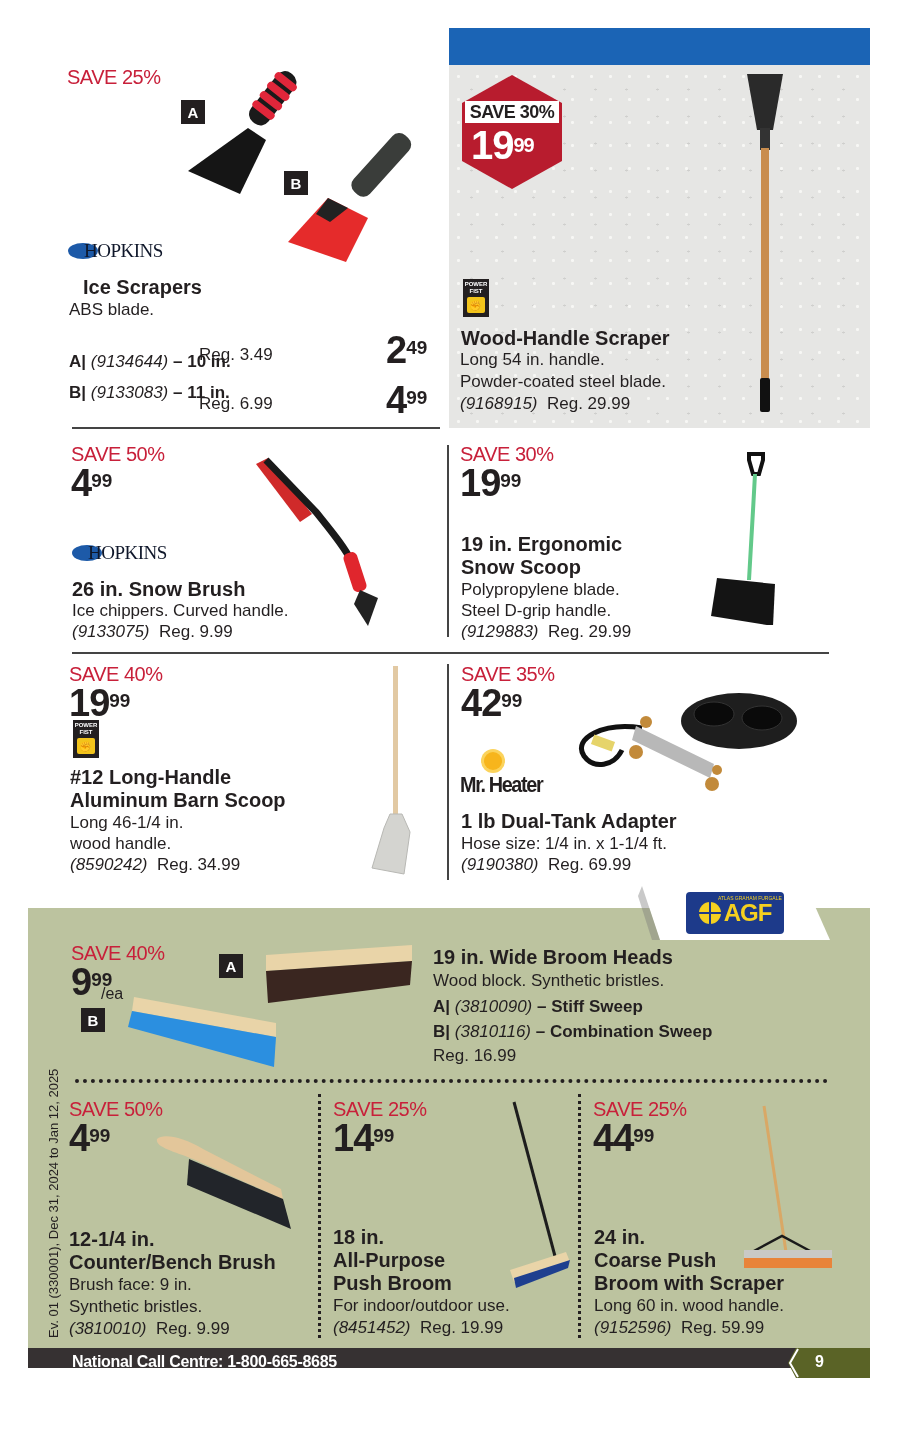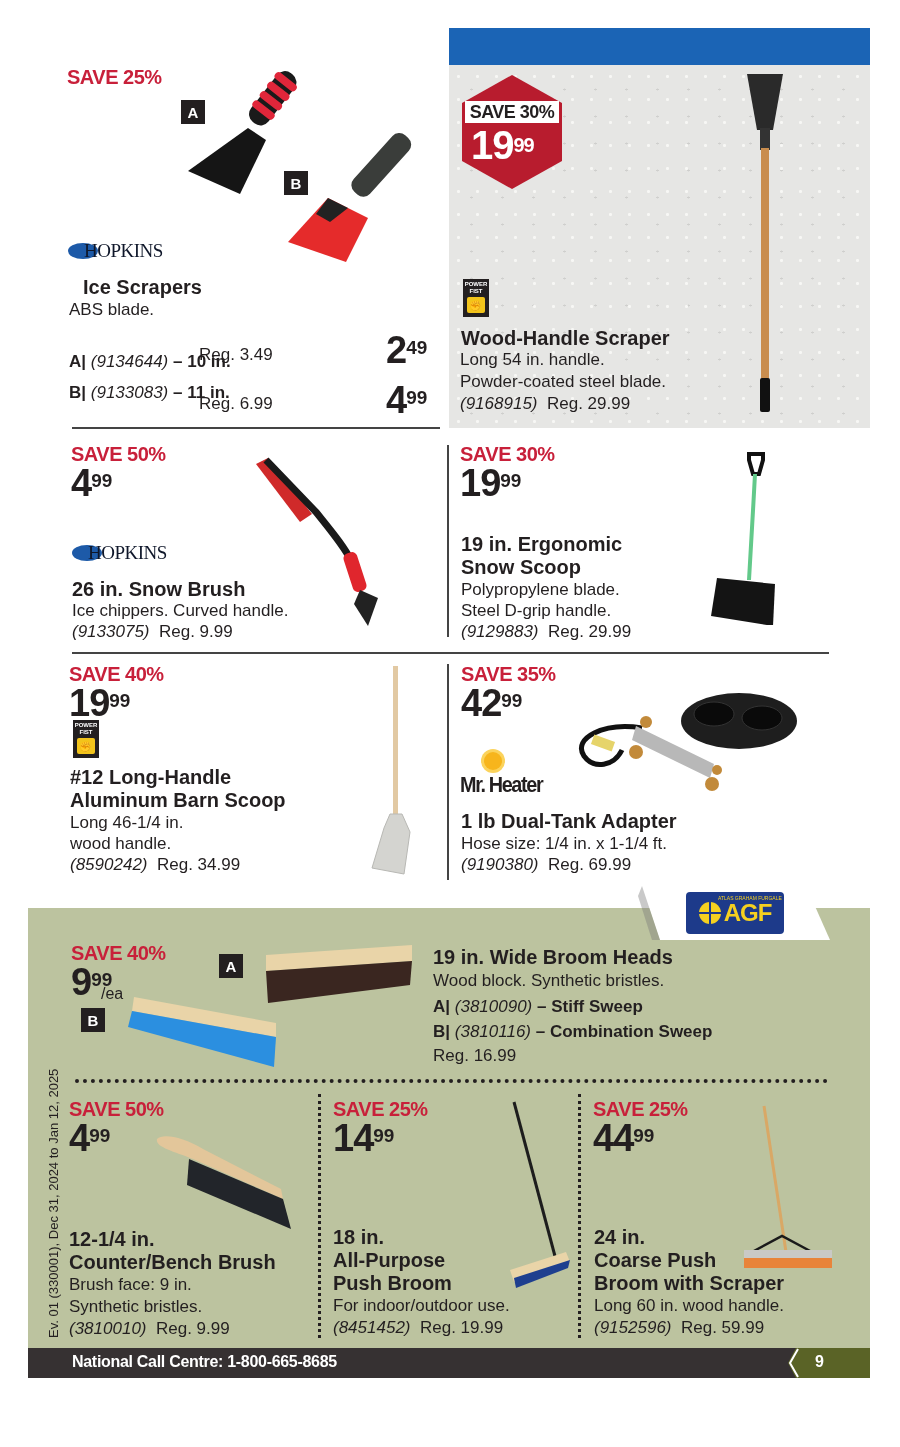--- a/index.html
+++ b/index.html
@@ -1,18 +1,18 @@
 <!DOCTYPE html>
 <html><head>
 <meta charset="utf-8">
 <style>
   * { box-sizing: border-box; margin: 0; padding: 0; }
   body { width: 900px; height: 1447px; background: #ffffff; font-family: "Liberation Sans", "DejaVu Sans", sans-serif; color: #231f20; position: relative; overflow: hidden; }
   .abs { position: absolute; }
-  .save { color: #c8203a; font-weight: bold; font-size: 20px; letter-spacing: -0.5px; }
+  .save { color: #c8203a; font-weight: normal; font-size: 20px; letter-spacing: -0.5px; }
   .price { font-weight: bold; font-size: 38px; line-height: 34px; letter-spacing: -1px; color: #231f20; }
   .price sup { font-size: 19px; vertical-align: top; position: relative; top: -2px; letter-spacing: 0; }
   .pname { font-weight: bold; font-size: 20px; line-height: 23px; color: #231f20; }
   .pdesc { font-size: 17px; line-height: 21px; color: #231f20; }
   .sku { font-style: italic; }
   .hr { background: #444; height: 2px; }
   .vr { background: #444; width: 2px; }
   .tag { background: #231f20; color: #fff; font-weight: bold; font-size: 15px; width: 24px; height: 24px; display: flex; align-items: center; justify-content: center; }
   .hopkins { display: flex; align-items: center; }
   .hopkins .swoosh { width: 30px; height: 16px; border-radius: 50%; background: #1d5aa8; margin-right: -14px; }
@@ -304,20 +304,20 @@
   <div class="abs pname" style="left:12px;top:161px;">Coarse Push</div>
   <div class="abs pname" style="left:12px;top:184px;">Broom with Scraper</div>
   <div class="abs pdesc" style="left:12px;top:207px;">Long 60 in. wood handle.</div>
   <div class="abs pdesc" style="left:12px;top:229px;white-space:nowrap;">
     <span class="sku">(9152596)</span>&nbsp; <span>Reg. 59.99</span>
   </div>
 </div>
 
 <div class="abs" style="left:46px;top:1338px;transform:rotate(-90deg);transform-origin:0 0;font-size:13px;color:#231f20;white-space:nowrap;">Ev. 01 (330001), Dec 31, 2024 to Jan 12, 2025</div>
 
-<div class="abs" style="left:28px;top:1348px;width:842px;height:30px;background:#363132;">
+<div class="abs" style="left:28px;top:1348px;width:842px;height:20px;background:#363132;">
   <div class="abs" style="left:44px;top:5px;color:#fff;font-weight:bold;font-size:16px;letter-spacing:-0.3px;">National Call Centre: 1-800-665-8685</div>
 </div>
 <svg class="abs" style="left:786px;top:1348px;" width="84" height="30" viewBox="0 0 84 30">
   <polygon points="10,0 84,0 84,30 10,30 2,15" fill="#5a6326"></polygon>
   <polyline points="12,1 4,15 12,29" stroke="#fff" stroke-width="2" fill="none"></polyline>
 </svg>
 <div class="abs" style="left:815px;top:1353px;color:#fff;font-weight:bold;font-size:16px;">9</div>
 
 </body></html>

